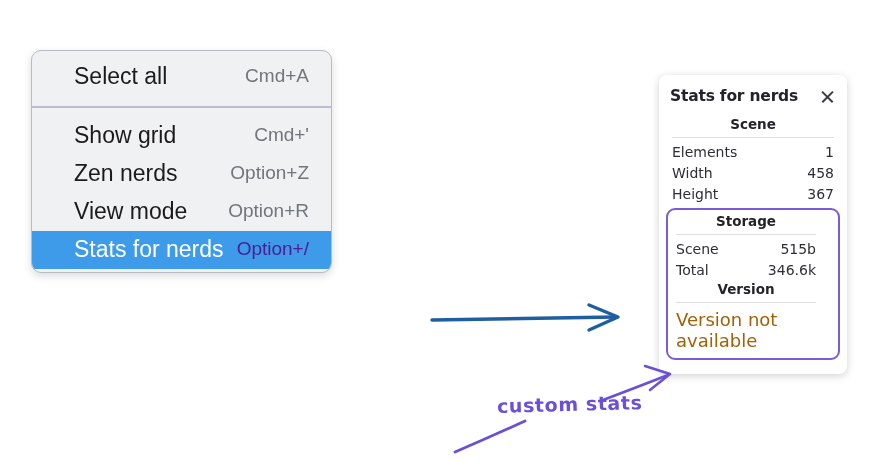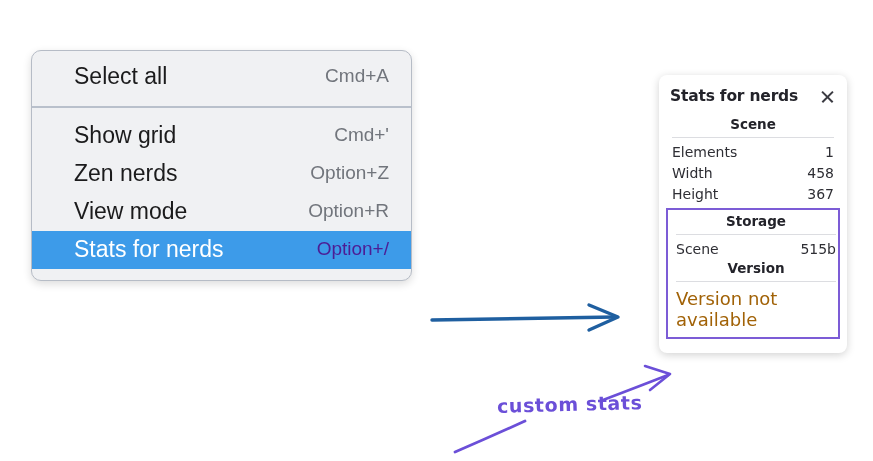--- a/index.html
+++ b/index.html
@@ -13,28 +13,28 @@
     font-family: "Liberation Sans", sans-serif;
     position: relative;
     overflow: hidden;
   }
 
   
   #context-menu {
     position: absolute;
     left: 31px;
     top: 50px;
-    width: 381px;
+    width: 301px;
     background: #f0f1f3;
     border: 1px solid #b6bcc6;
     border-radius: 10px;
     box-shadow: 0 3px 8px rgba(0,0,0,0.14);
     overflow: hidden;
     padding-top: 7px;
-    padding-bottom: 11px;
+    padding-bottom: 3px;
     box-sizing: border-box;
   }
   .menu-group {
     padding: 0;
   }
   .menu-separator {
     height: 2px;
     background: #b9c0cb;
     margin: 10px 0 9px 0;
   }
@@ -136,22 +136,22 @@
   .stat-single {
     font-size: 18px;
     color: #a16207;
     padding: 3px 2px;
   }
 
   
   .custom-box {
     border: 2px solid #7c5cd6;
     margin: 4px -4px 0 -4px;
-    padding: 2px 0 4px 6px;
-    border-radius: 0;
+    padding: 2px 20px 4px 6px;
+    border-radius: 9px;
   }
 
   
   #annotations {
     position: absolute;
     left: 0; top: 0;
     width: 873px; height: 461px;
     pointer-events: none;
   }
   #annotation-text {
@@ -227,20 +227,24 @@
   </div>
 
   <div class="custom-box">
     <div>
       <div class="section-head">Storage</div>
       <div class="section-rule"></div>
       <div class="stat-row">
         <span class="k">Scene</span>
         <span class="v">515b</span>
       </div>
+      <div class="stat-row">
+        <span class="k">Total</span>
+        <span class="v">346.6k</span>
+      </div>
     </div>
     <div>
       <div class="section-head">Version</div>
       <div class="section-rule"></div>
       <div class="stat-single">Version not available</div>
     </div>
   </div>
 
 </div>
 

